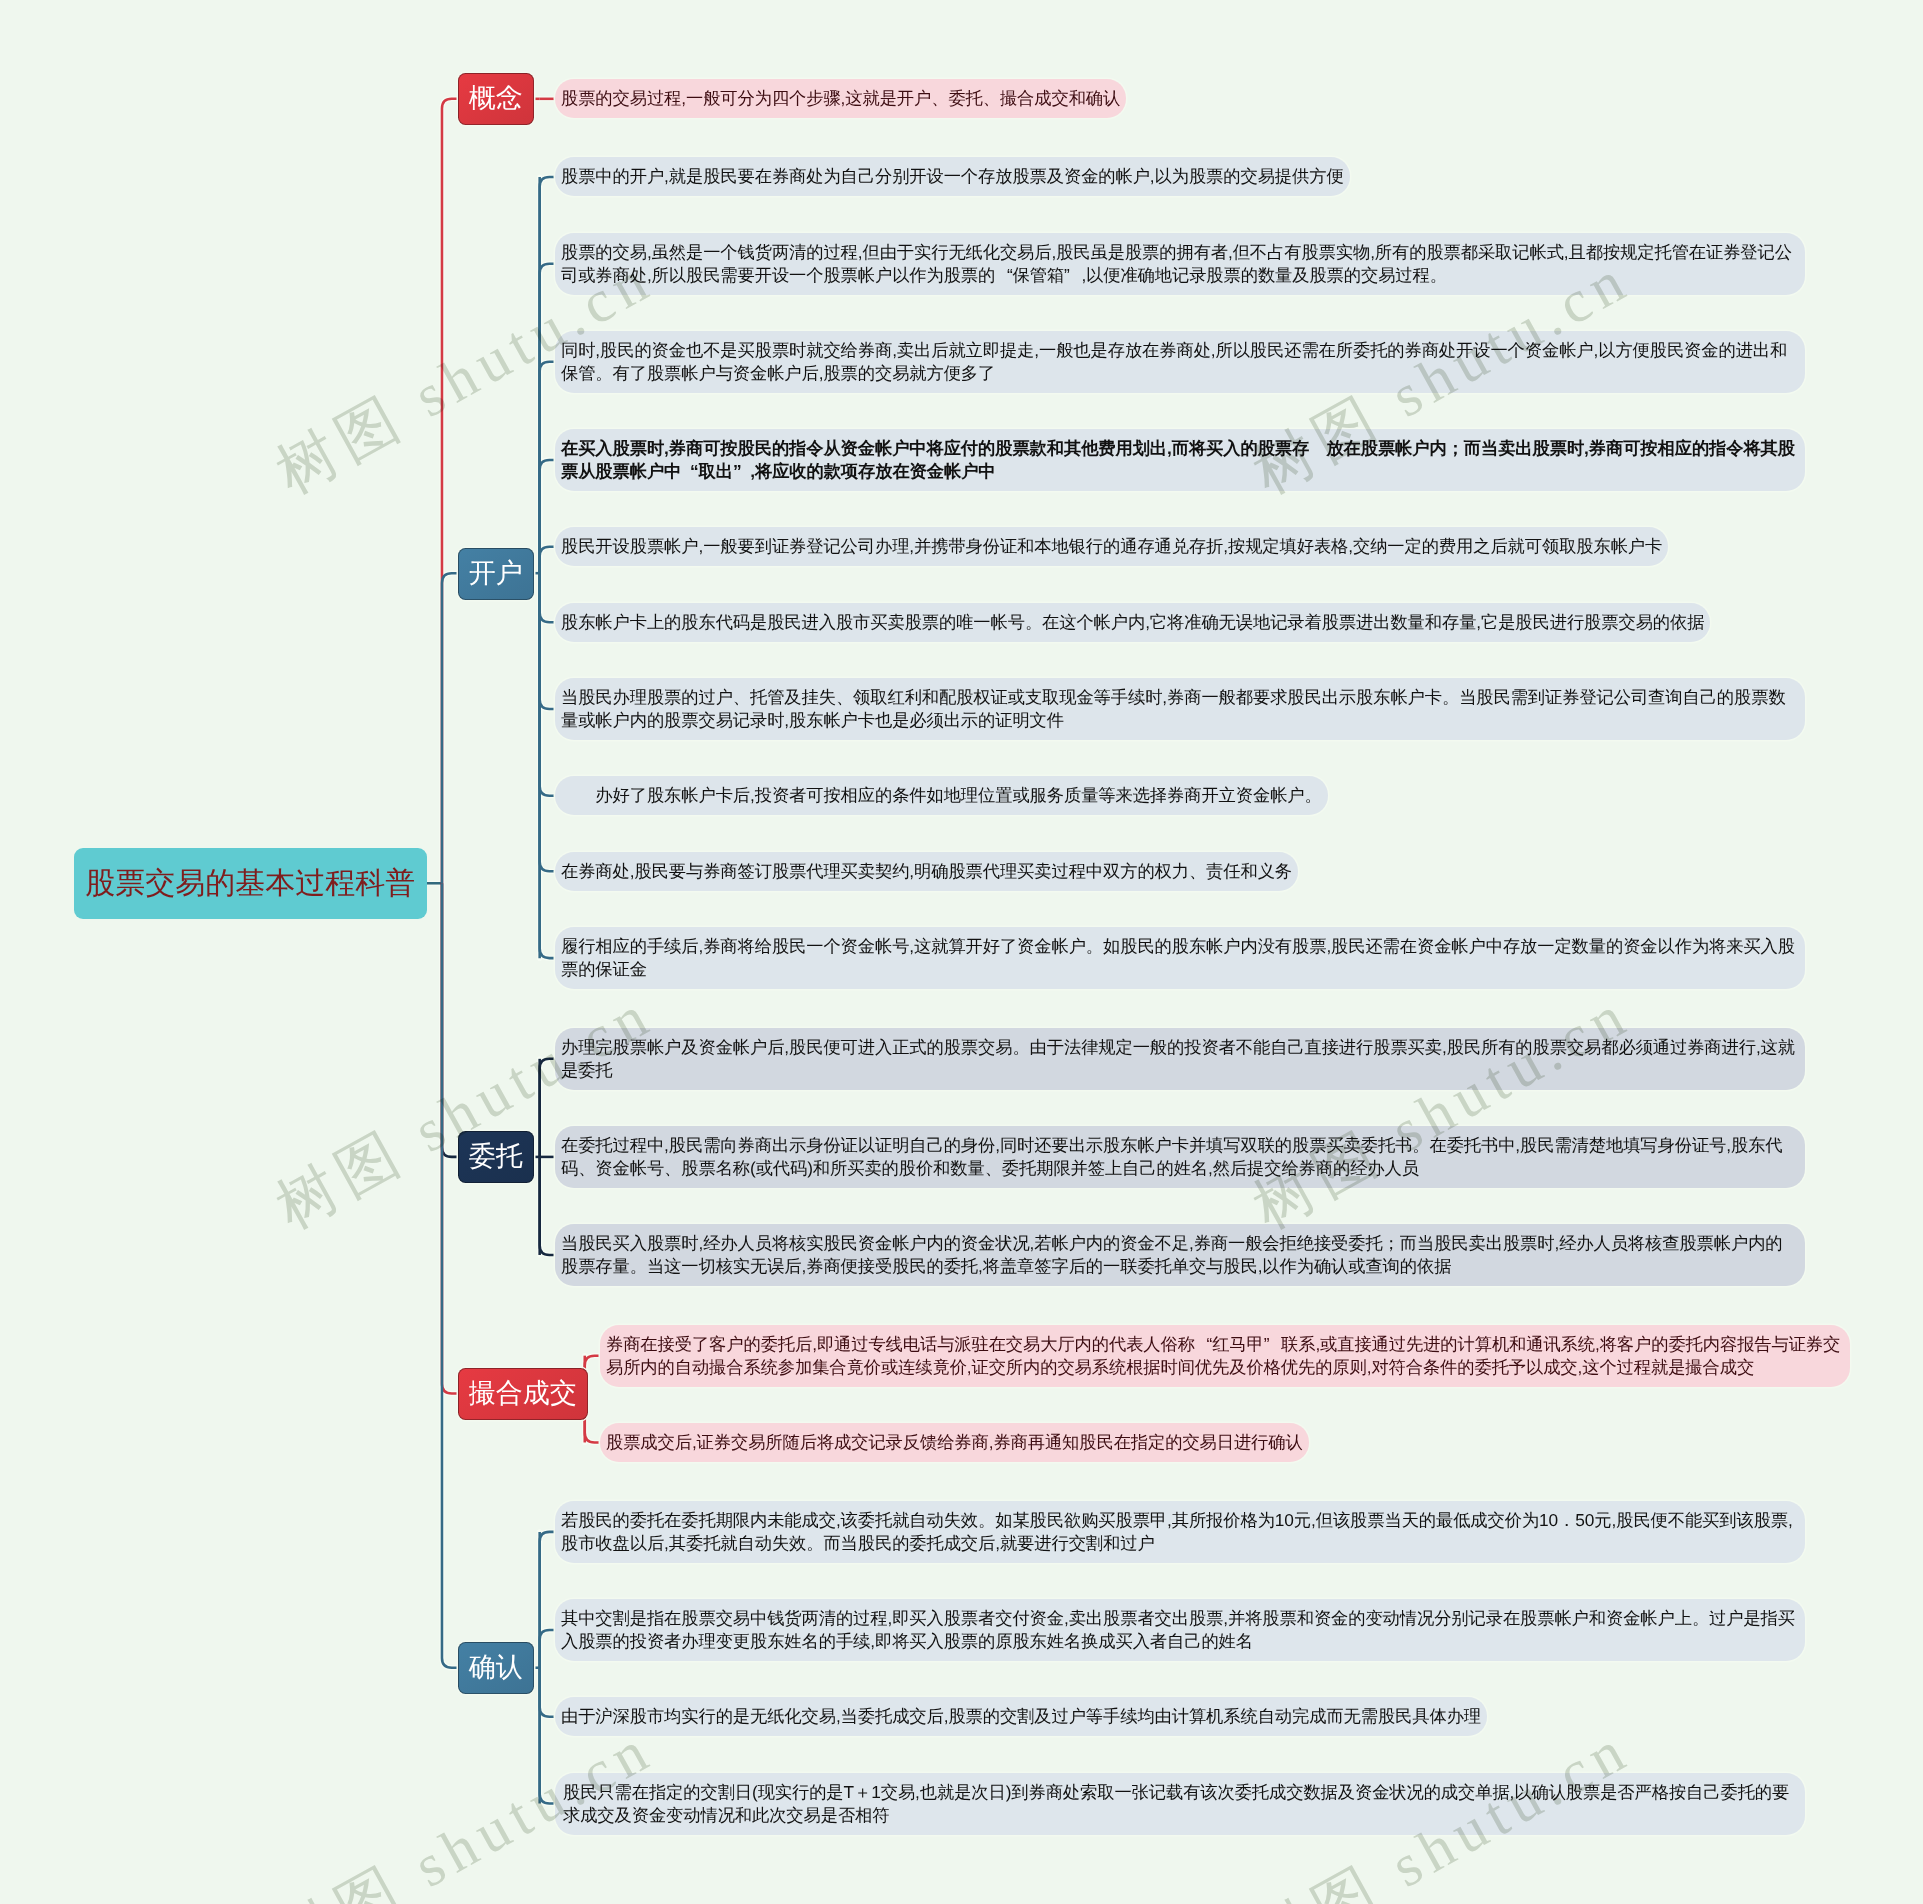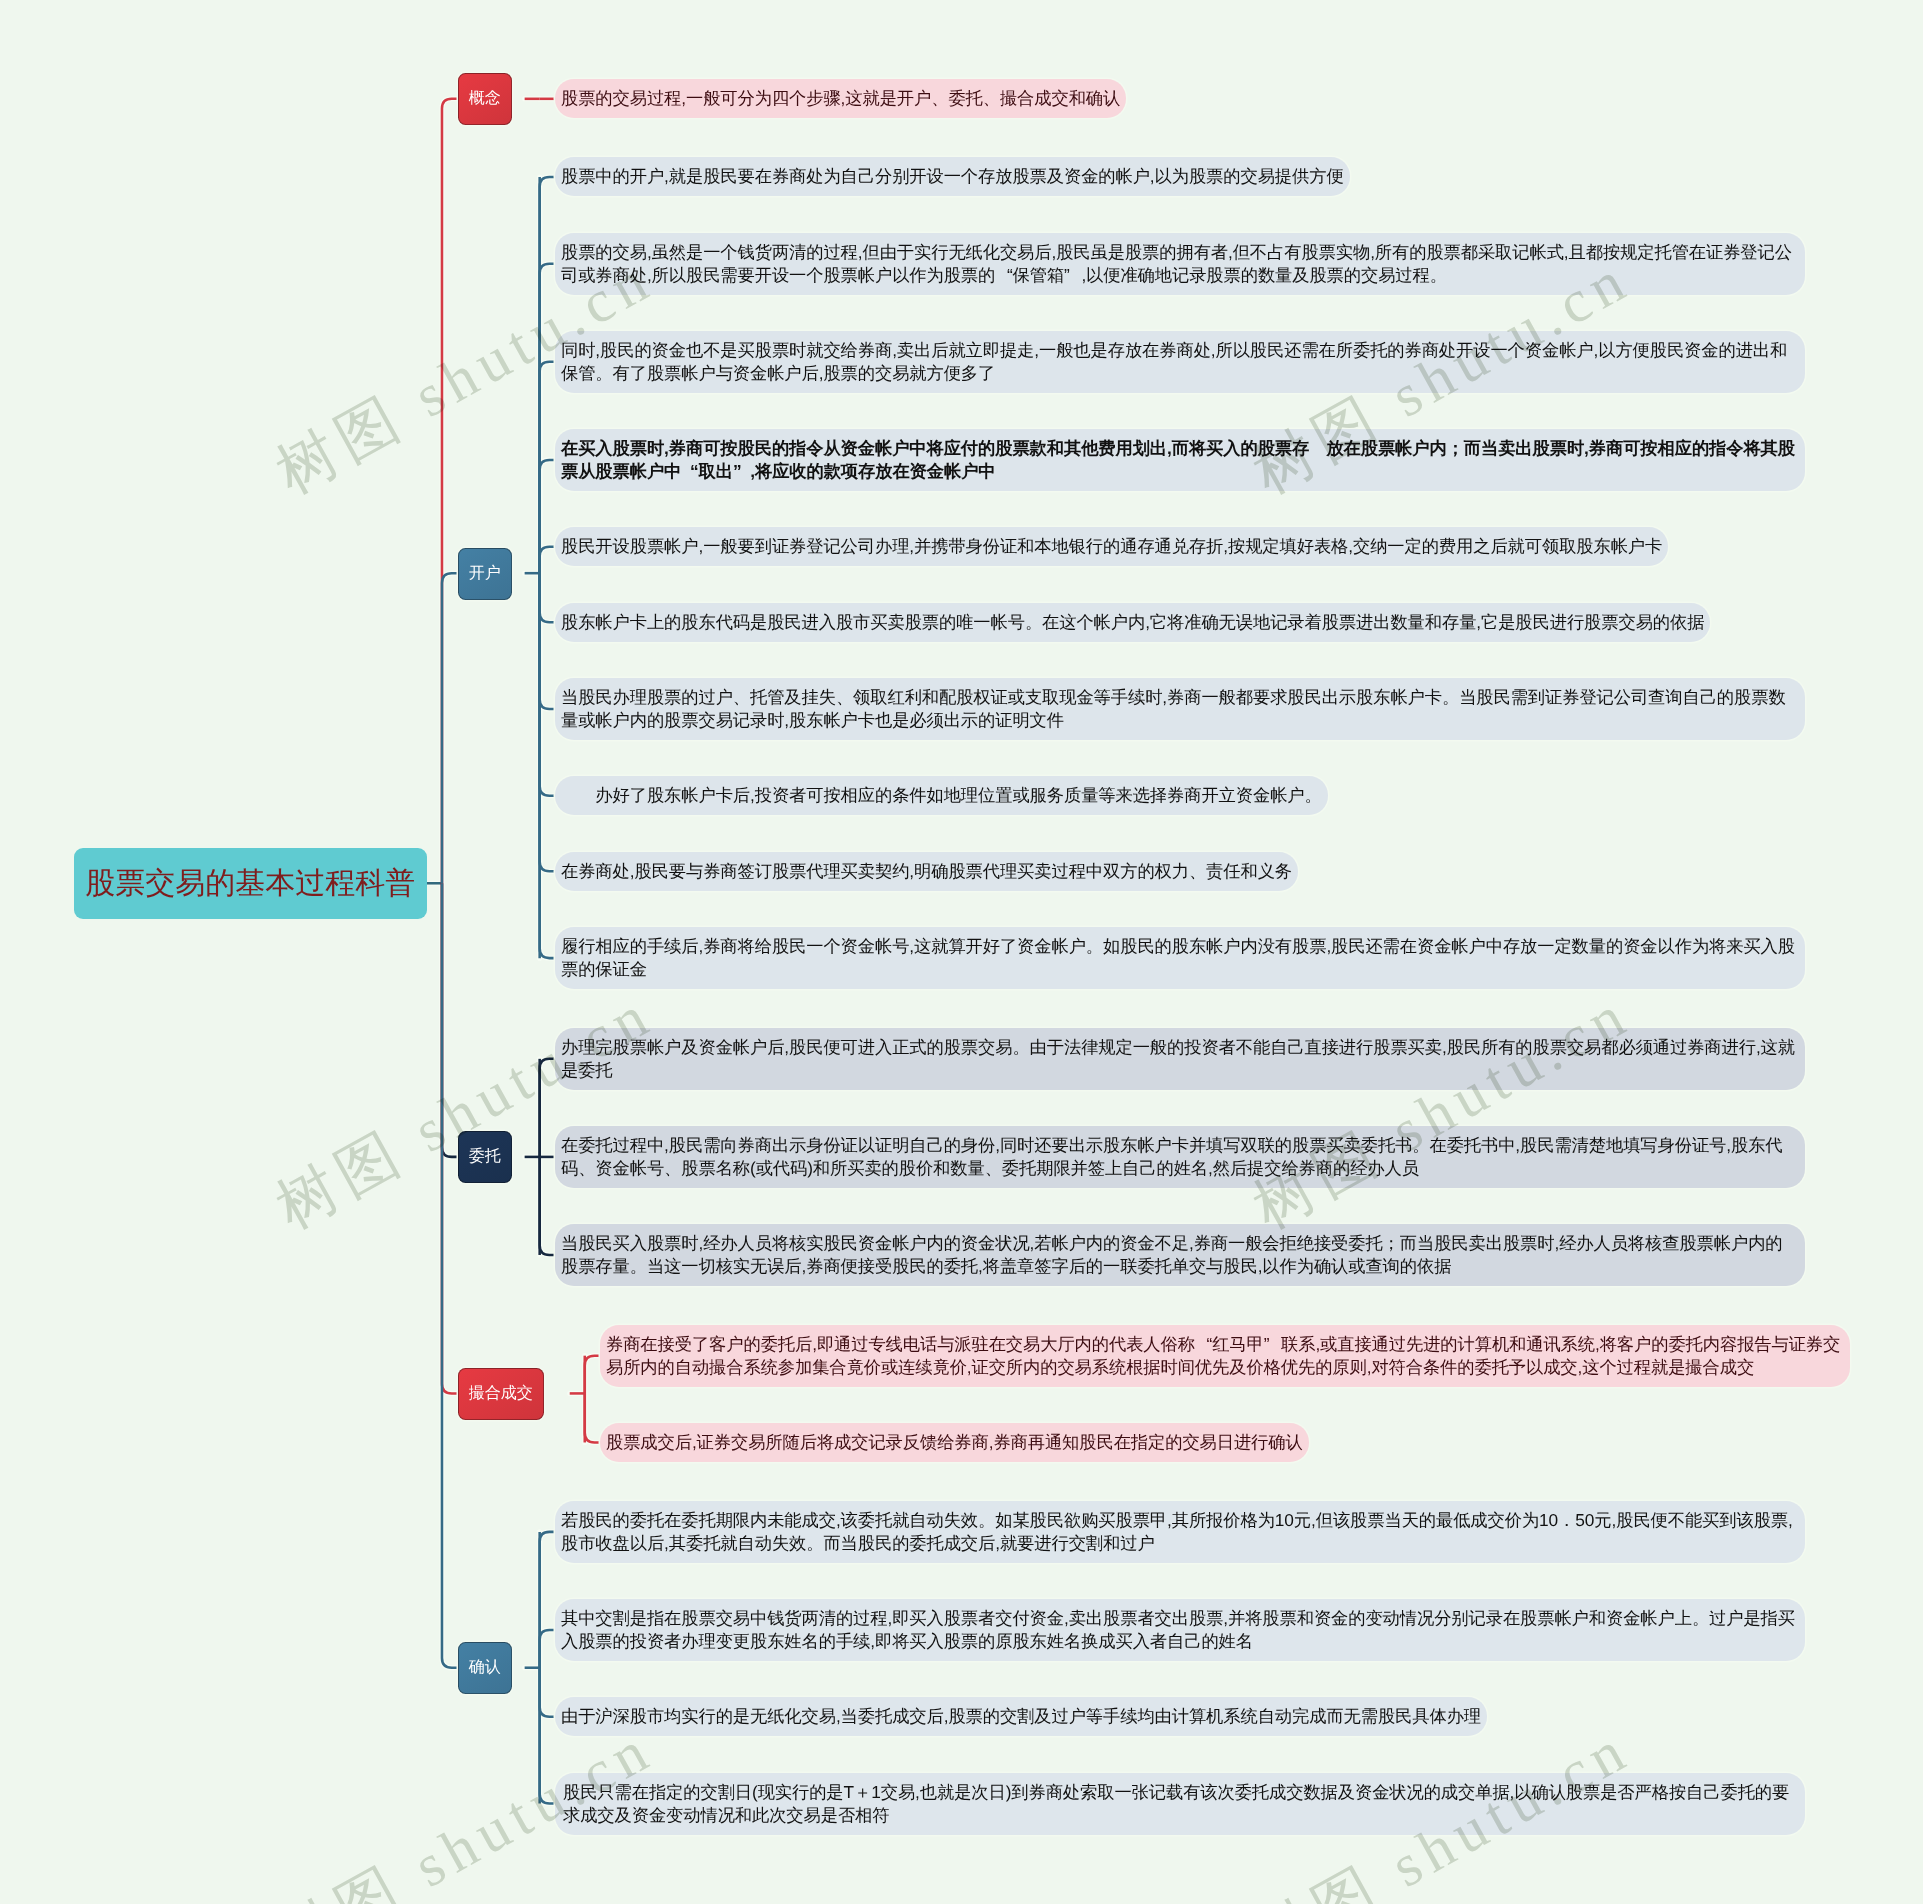--- a/index.html
+++ b/index.html
@@ -9,21 +9,21 @@
        -webkit-font-smoothing:antialiased;text-rendering:geometricPrecision;}
   #map{position:relative;width:1924px;height:1905px;}
   #wm{position:absolute;left:0;top:0;width:1924px;height:1905px;overflow:hidden;pointer-events:none;}
   .wm{position:absolute;color:#d7dcd3;font-size:60px;line-height:60px;letter-spacing:7.5px;
       mix-blend-mode:multiply;font-family:"Liberation Serif",serif;white-space:nowrap;
       user-select:none;transform-origin:0 0;transform:rotate(-29deg);}
   svg#links{position:absolute;left:0;top:0;width:1924px;height:1905px;}
   .node{position:absolute;box-sizing:border-box;}
   .root{font-size:30px;line-height:35px;padding:18px 11.3px;border-radius:9px;
         white-space:nowrap;color:#7f1d1d;}
-  .branch{font-size:16px;line-height:25.6px;padding:12px 9.8px;border-radius:7.5px;white-space:nowrap;
+  .branch{font-size:27px;line-height:25.6px;padding:12px 9.8px;border-radius:7.5px;white-space:nowrap;
           color:#fff;text-align:center;box-shadow:0 0 0 1.5px #f3faf0;border:0.8px solid rgba(0,0,0,.35);}
   .leaf{font-size:17.3px;line-height:22.5px;letter-spacing:-0.1px;padding:8.3px 6px;border-radius:19px;
         word-break:break-all;box-shadow:0 0 0 1.5px #f3faf0;}
   .fw{display:inline-block;width:17.3px;}
   .fw.ql{text-align:right;}
   .fw.qr{text-align:left;}
 </style>
 </head>
 <body>
 

